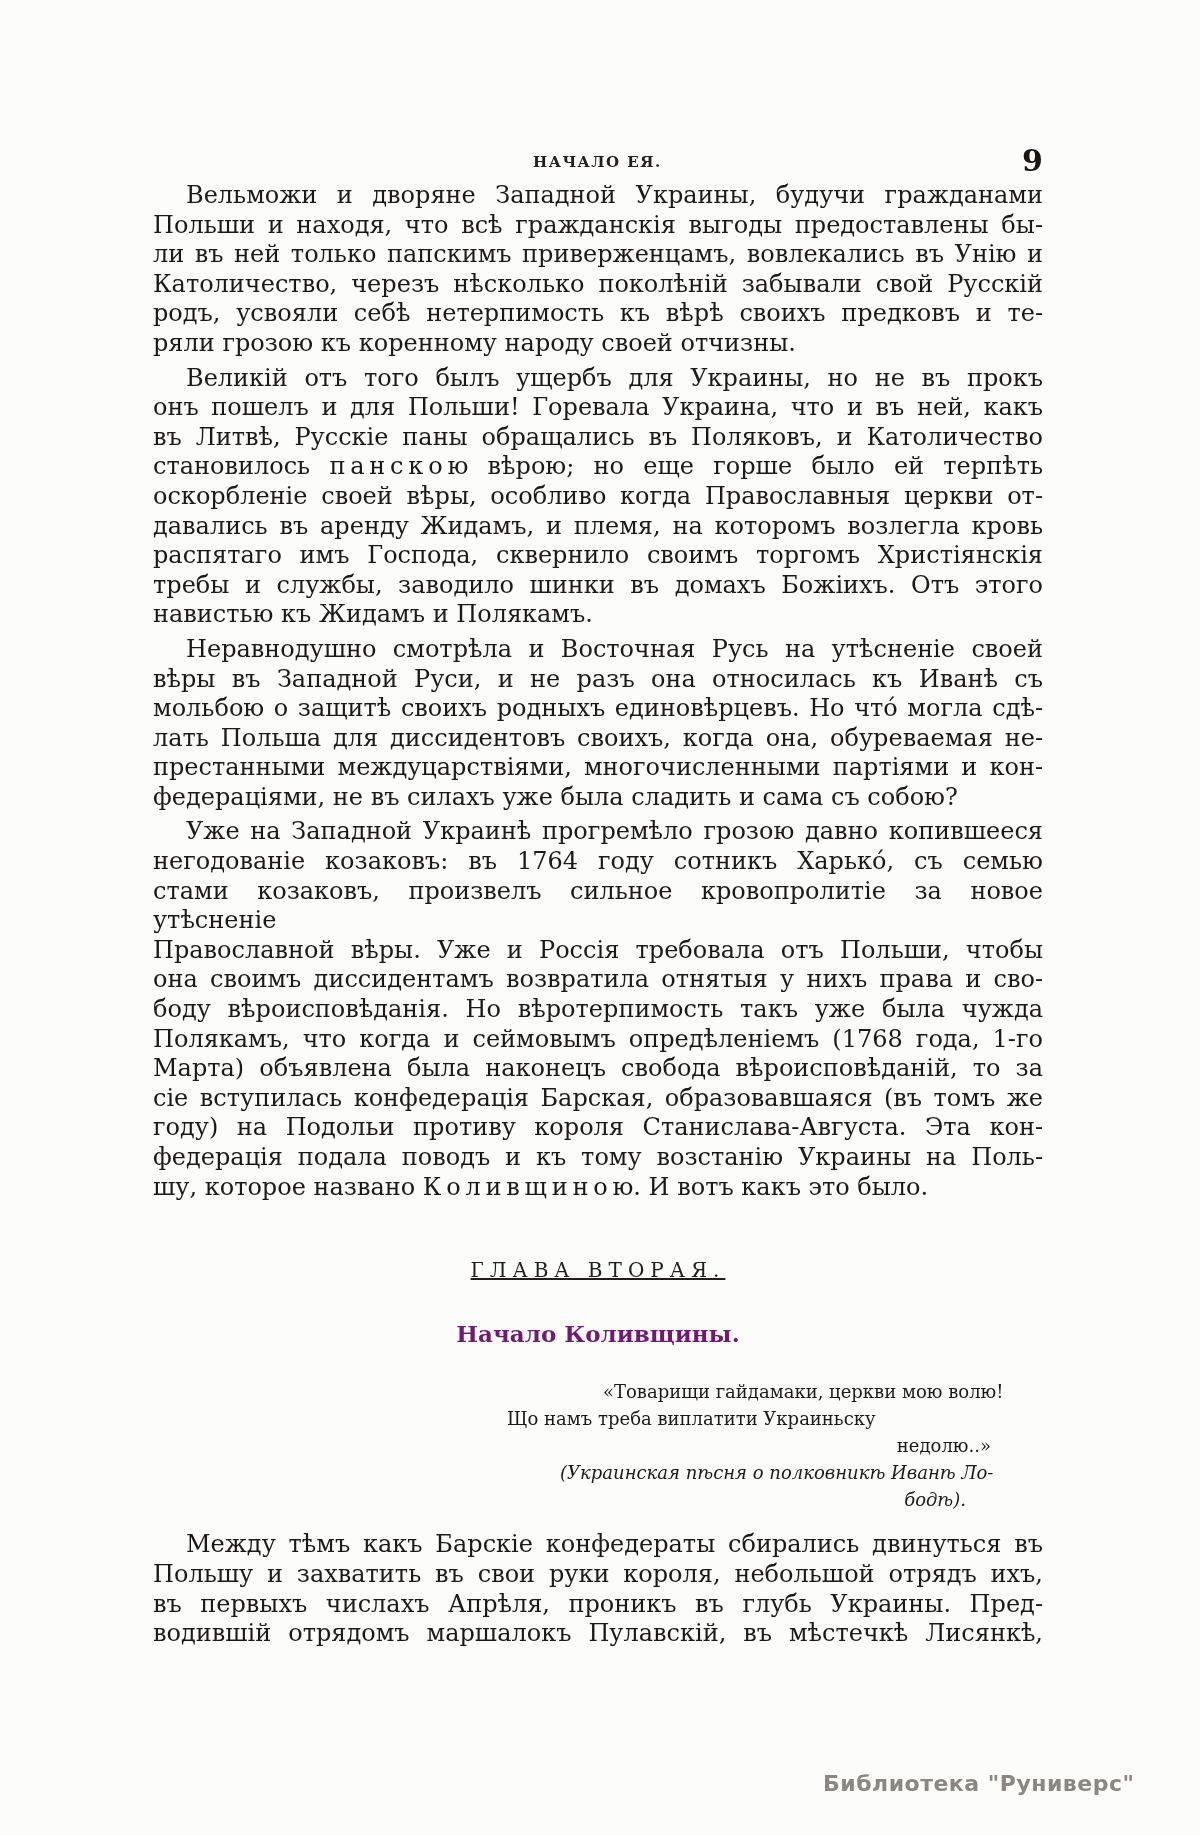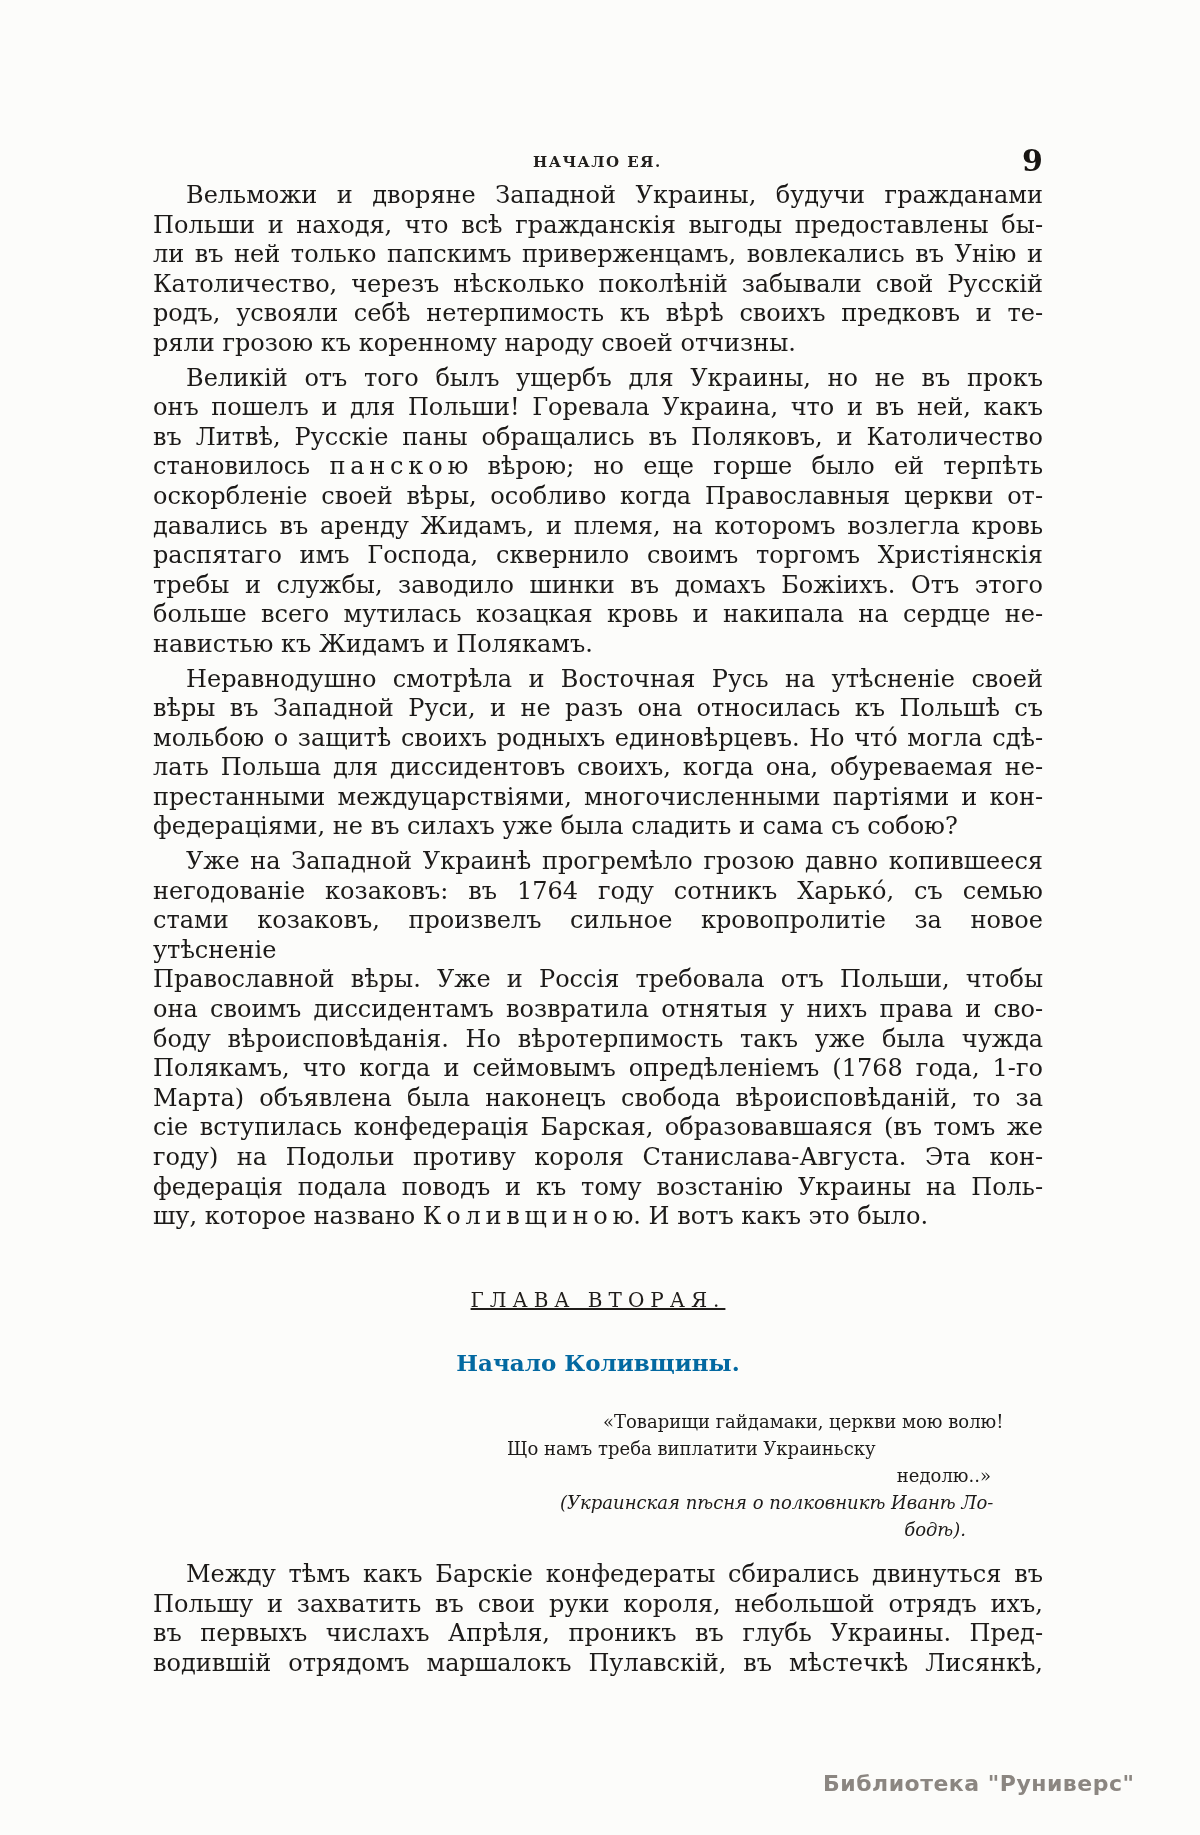--- a/index.html
+++ b/index.html
@@ -29,21 +29,21 @@
   .para + .para { margin-top:5px; }
   .line { text-align:justify; text-align-last:justify; }
   .line.first { text-indent:33px; }
   .line.last { text-align-last:left; }
   .chapter-heading {
     margin:54px 0 0 0; text-align:center;
     font-size:20px; font-weight:400; letter-spacing:6px; color:#201d1a;text-decoration:underline;
   }
   .chapter-subheading {
     margin:33px 0 0 0; text-align:center;
-    font-size:23px; font-weight:700; color:#0369a1;
+    font-size:23px; font-weight:700; color:#701a75;
   }
   .epigraph { margin:30px 0 0 354px; width:544px; font-size:18px; line-height:27px; }
   .ep-line { text-align:left; }
   .ep-quote .ep-line.indent-left { padding-left:96px; }
   .ep-quote .ep-line.inset-right { text-align:right; padding-right:60px; }
   .ep-attr { font-style:italic; }
   .ep-attr .ep-line.indent-left { padding-left:53px; }
   .ep-attr .ep-line.inset-right { text-align:right; padding-right:85px; }
   .closing { margin-top:17px; }
   .watermark {
@@ -74,26 +74,25 @@
         </div>
         <div class="para">
           <div class="line first">Великій отъ того былъ ущербъ для Украины, но не въ прокъ</div>
           <div class="line">онъ пошелъ и для Польши! Горевала Украина, что и въ ней, какъ</div>
           <div class="line">въ Литвѣ, Русскіе паны обращались въ Поляковъ, и Католичество</div>
           <div class="line">становилось п а н с к о ю вѣрою; но еще горше было ей терпѣть</div>
           <div class="line">оскорбленіе своей вѣры, особливо когда Православныя церкви от-</div>
           <div class="line">давались въ аренду Жидамъ, и племя, на которомъ возлегла кровь</div>
           <div class="line">распятаго имъ Господа, сквернило своимъ торгомъ Христіянскія</div>
           <div class="line">требы и службы, заводило шинки въ домахъ Божіихъ. Отъ этого</div>
-          <div class="line">больше всего мутилась козацкая кровь и накипала на сердце не-</div>
           <div class="line last">навистью къ Жидамъ и Полякамъ.</div>
         </div>
         <div class="para">
           <div class="line first">Неравнодушно смотрѣла и Восточная Русь на утѣсненіе своей</div>
-          <div class="line">вѣры въ Западной Руси, и не разъ она относилась къ Польшѣ съ</div>
+          <div class="line">вѣры въ Западной Руси, и не разъ она относилась къ Иванѣ съ</div>
           <div class="line">мольбою о защитѣ своихъ родныхъ единовѣрцевъ. Но что́ могла сдѣ-</div>
           <div class="line">лать Польша для диссидентовъ своихъ, когда она, обуреваемая не-</div>
           <div class="line">престанными междуцарствіями, многочисленными партіями и кон-</div>
           <div class="line last">федераціями, не въ силахъ уже была сладить и сама съ собою?</div>
         </div>
         <div class="para">
           <div class="line first">Уже на Западной Украинѣ прогремѣло грозою давно копившееся</div>
           <div class="line">негодованіе козаковъ: въ 1764 году сотникъ Харько́, съ семью</div>
           <div class="line">стами козаковъ, произвелъ сильное кровопролитіе за новое утѣсненіе</div>
           <div class="line">Православной вѣры. Уже и Россія требовала отъ Польши, чтобы</div>

